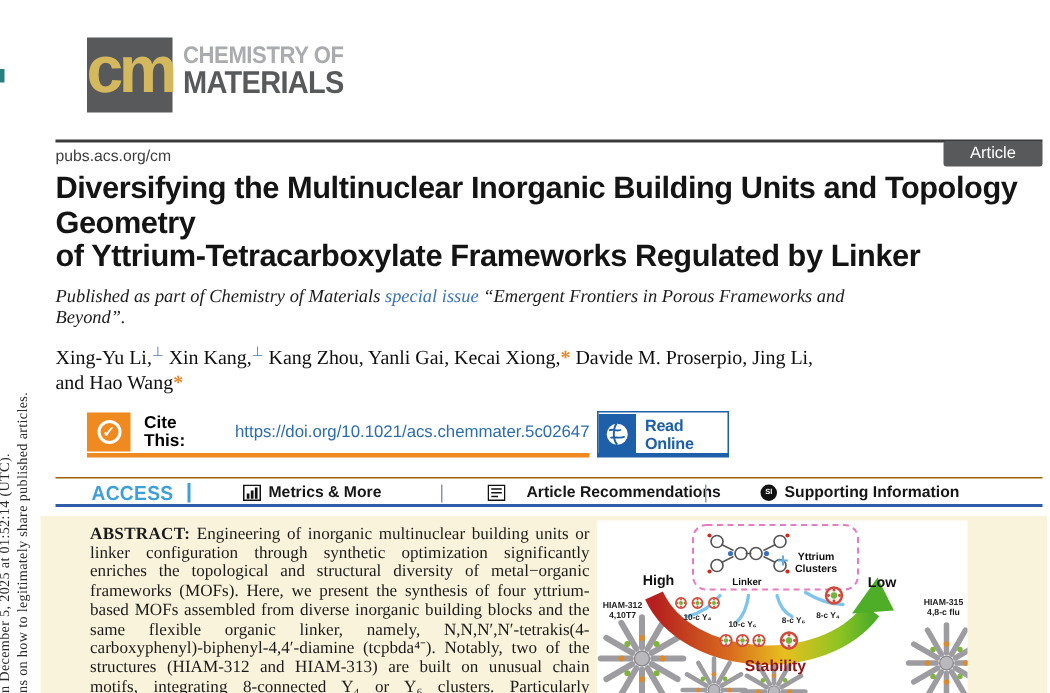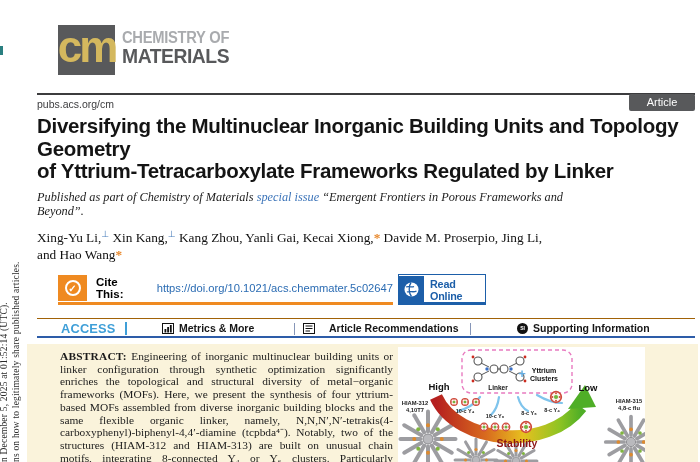--- a/index.html
+++ b/index.html
@@ -134,32 +134,32 @@
       <svg width="12" height="11" viewBox="0 0 12 11">
         <rect x="0.5" y="0.5" width="11" height="10" fill="none" stroke="#111" stroke-width="1"></rect>
         <rect x="2.5" y="6" width="1.8" height="3.5" fill="#111"></rect>
         <rect x="5.2" y="4" width="1.8" height="5.5" fill="#111"></rect>
         <rect x="7.9" y="2" width="1.8" height="7.5" fill="#111"></rect>
       </svg>
       <span>Metrics &amp; More</span>
     </div>
     <div class="acc-div" style="left:257px;"></div>
 
-    <div class="acc-item" style="left:266px;gap:14px;">
+    <div class="acc-item" style="left:288px;gap:14px;">
       <svg width="12" height="11" viewBox="0 0 12 11">
         <rect x="0.5" y="0.5" width="11" height="10" fill="none" stroke="#111" stroke-width="1"></rect>
         <line x1="2.5" y1="3" x2="9.5" y2="3" stroke="#111" stroke-width="1"></line>
         <line x1="2.5" y1="5.5" x2="9.5" y2="5.5" stroke="#111" stroke-width="1"></line>
         <line x1="2.5" y1="8" x2="7" y2="8" stroke="#111" stroke-width="1"></line>
       </svg>
       <span>Article Recommendations</span>
     </div>
     <div class="acc-div" style="left:433px;"></div>
 
-    <div class="acc-item" style="left:468px;padding-left:12px;">
+    <div class="acc-item" style="left:458px;padding-left:12px;">
       <span class="si-circle">SI</span>
       <span>Supporting Information</span>
     </div>
   </div>
 
   <div class="abs cream"></div>
   <p class="abs abstract"><b>ABSTRACT:</b> <span>Engineering of inorganic multinuclear building units or linker configuration through synthetic optimization significantly enriches the topological and structural diversity of metal−organic frameworks (MOFs). Here, we present the synthesis of four yttrium-based MOFs assembled from diverse inorganic building blocks and the same flexible organic linker, namely, N,N,N′,N′-tetrakis(4-carboxyphenyl)-biphenyl-4,4′-diamine (tcpbda⁴⁻). Notably, two of the structures (HIAM-312 and HIAM-313) are built on unusual chain motifs, integrating 8-connected Y₄ or Y₆ clusters. Particularly noteworthy is HIAM-312, constructed from Y₄</span></p>
 
   <div class="abs graphic-box">
     <svg width="247" height="115" viewBox="0 0 247 115">

